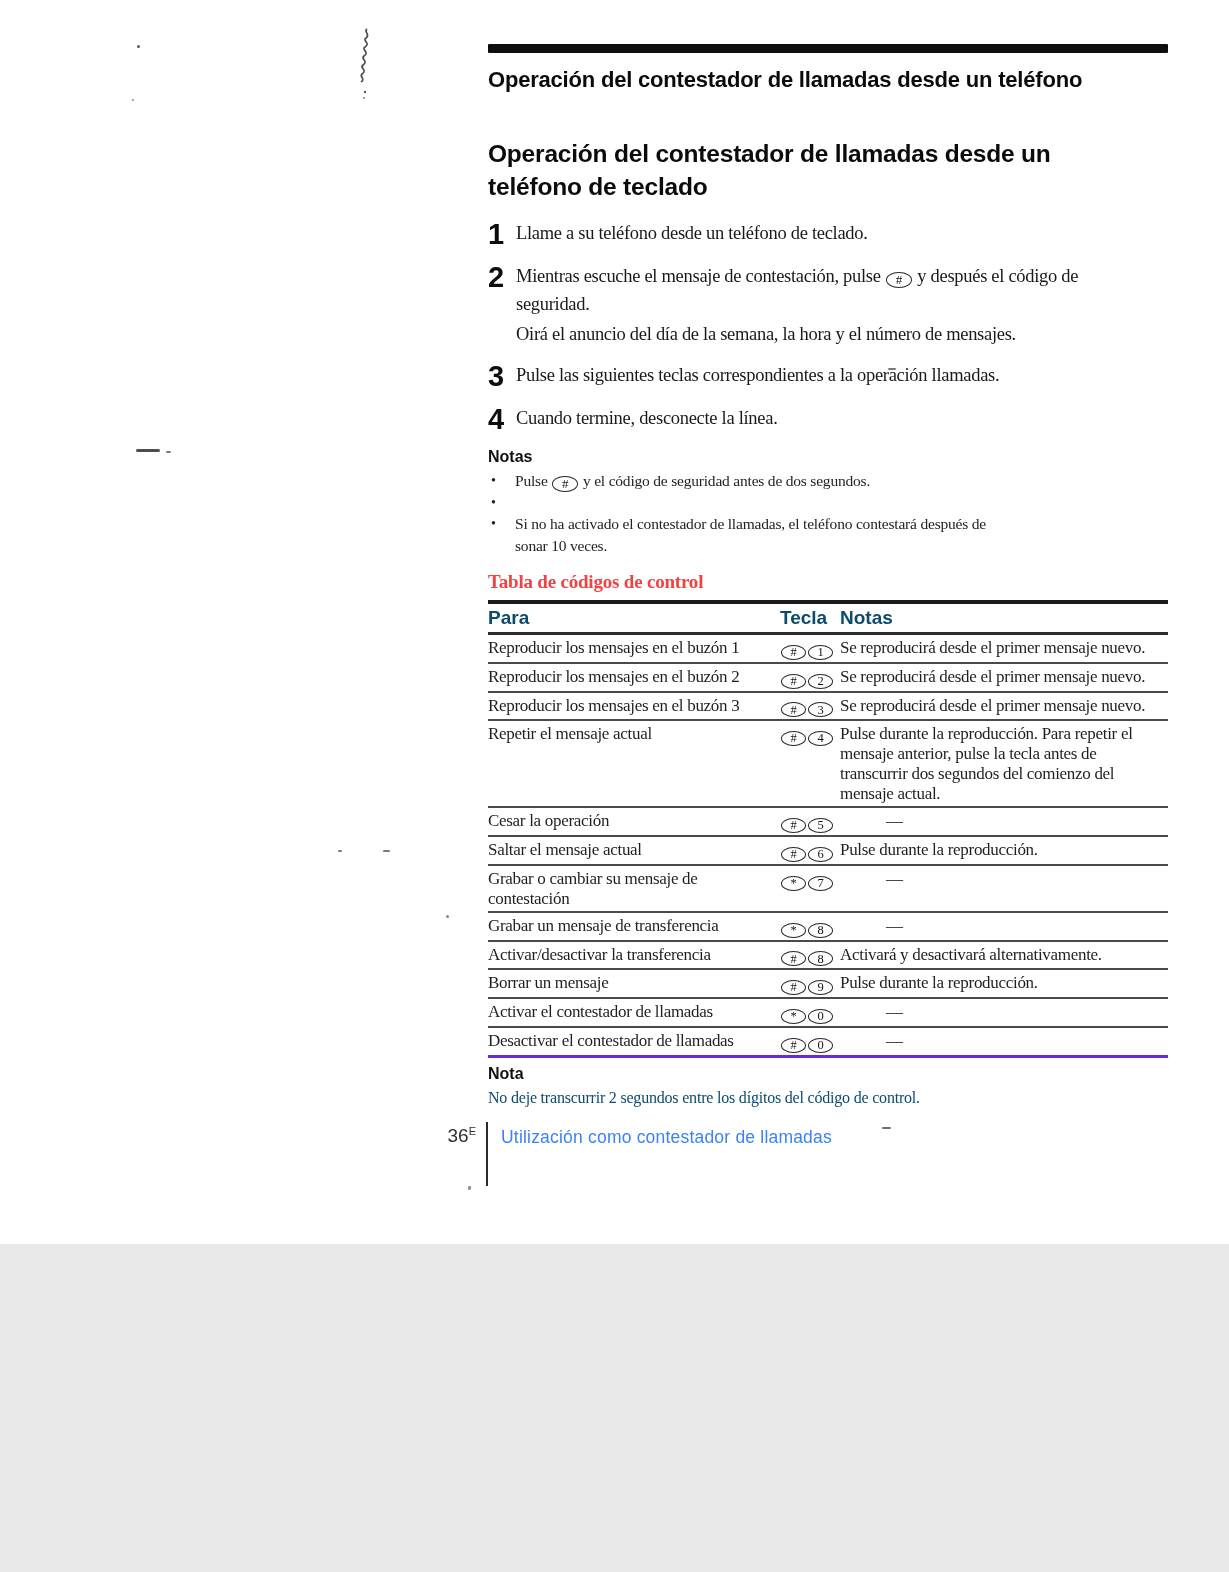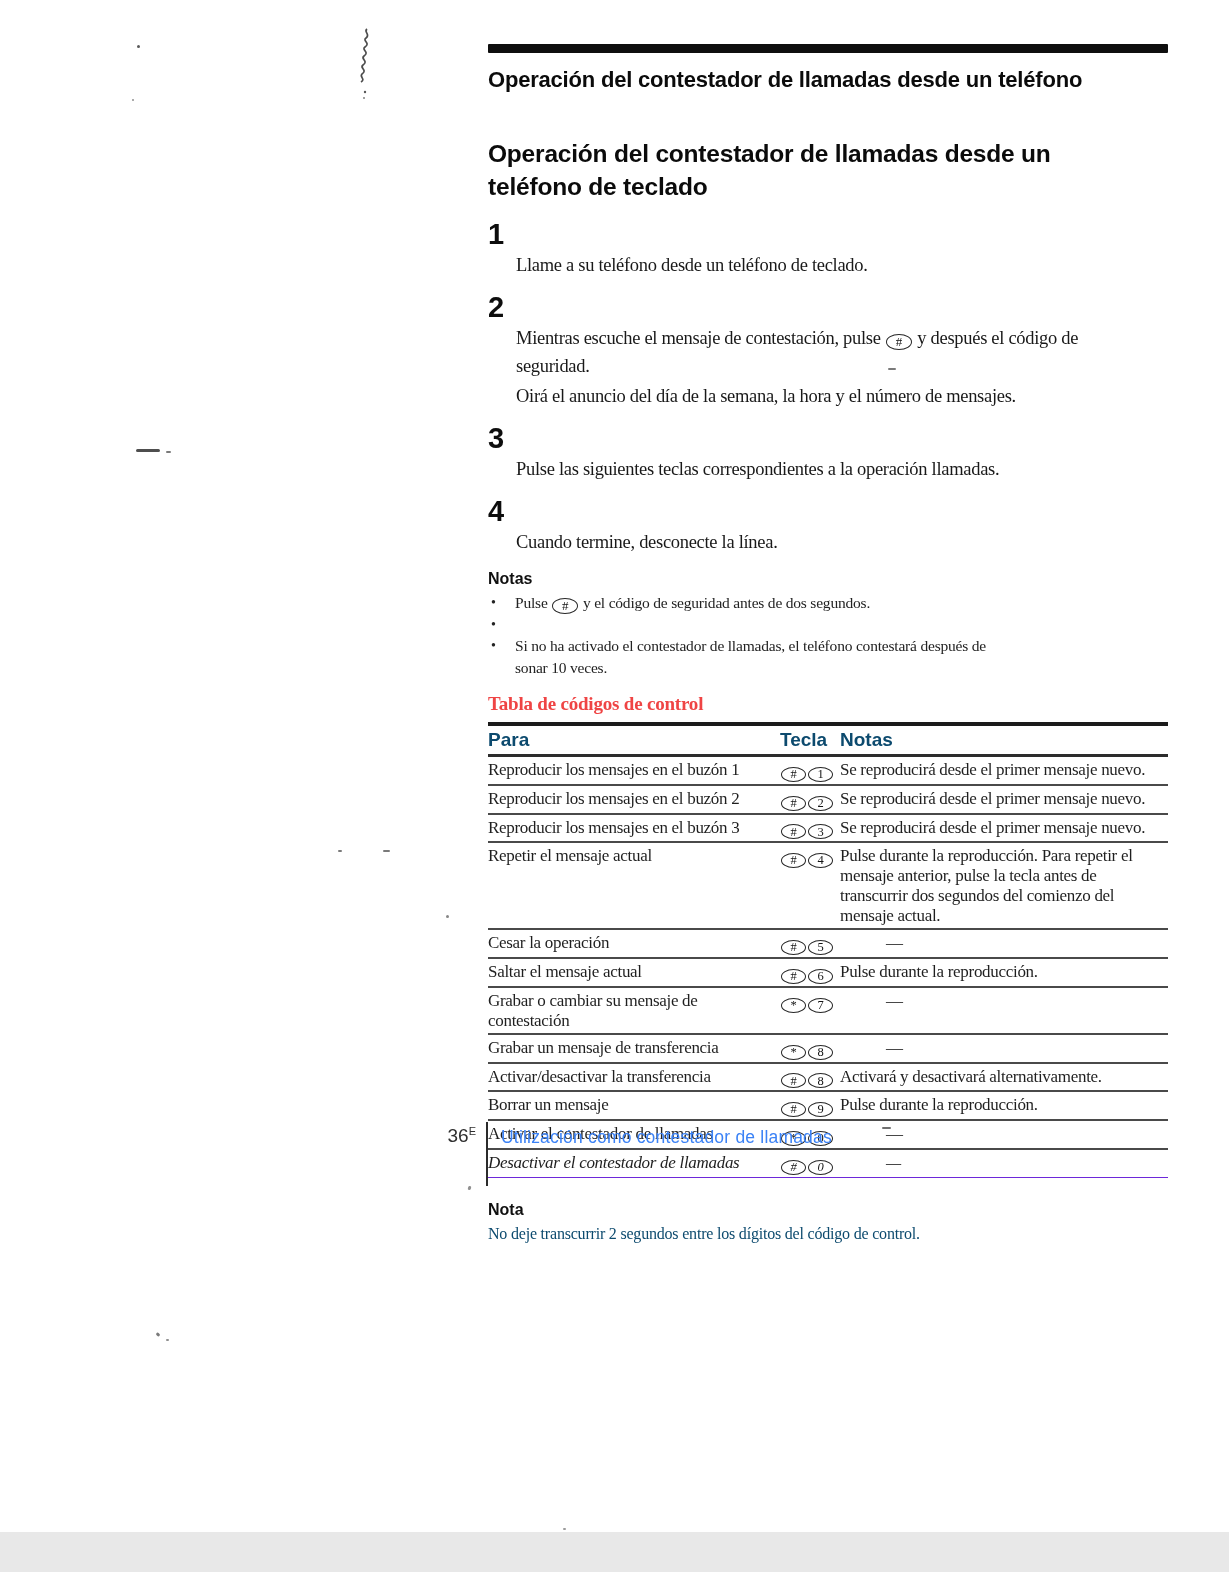--- a/index.html
+++ b/index.html
@@ -1,38 +1,38 @@
 <!DOCTYPE html>
 <html><head>
 <meta charset="utf-8">
 <style>
   html,body { margin:0; padding:0; background:#e8e8e8; }
   .page {
-    position:relative; width:1229px; height:1532px; margin:0 auto;
+    position:relative; width:1229px; height:1244px; margin:0 auto;
     background:#ffffff; overflow:hidden;
     font-family:"Liberation Serif", serif; color:#1a1a1a;
   }
   .content { position:absolute; left:488px; top:44px; width:680px; }
 
   .topbar { height:9px; background:#0e0e0e; margin-bottom:12px; border-radius:1px; }
 
   .h-cont, .h-main {
     font-family:"Liberation Sans", sans-serif; font-weight:700; color:#0b0b0b;
     letter-spacing:-0.2px;
   }
   .h-cont { font-size:22px; line-height:30px; }
   .h-main { font-size:24.5px; line-height:33px; margin-top:42px; }
 
   .steps { margin-top:16px; }
   .step { display:flex; margin-bottom:13px; }
   .step-num {
     flex:0 0 28px; width:28px; font-family:"Liberation Sans", sans-serif;
     font-weight:700; font-size:29px; line-height:30px; color:#0d0d0d;
   }
-  .step-body { font-size:18.5px; line-height:28px; color:#191919; letter-spacing:-0.3px;margin-top:32px; }
+  .step-body { font-size:18.5px; line-height:28px; color:#191919; letter-spacing:-0.3px; }
   .step-para + .step-para { margin-top:2px; }
 
   .ln { white-space:nowrap; }
 
   .notes { margin-top:8px; }
   .notes-h, .fn-h {
     font-family:"Liberation Sans", sans-serif; font-weight:700;
     font-size:16px; line-height:20px; color:#101010; margin-bottom:3px;
   }
   .note-item { display:flex; font-size:15.5px; line-height:21.5px; color:#232323; letter-spacing:-0.2px; }
@@ -47,34 +47,34 @@
   .thead {
     display:grid; grid-template-columns:292px 60px 1fr;
     font-family:"Liberation Sans", sans-serif; font-weight:700; font-size:19px; line-height:22px;
     color:#0c4a6e; padding:3px 0; border-bottom:3px solid #2c2c2c;
   }
   .trow {
     display:grid; grid-template-columns:292px 60px 1fr;
     font-size:17px; line-height:20px; color:#1f1f1f; letter-spacing:-0.3px;
     padding:3px 0 2px; border-bottom:2.5px solid #4a4a4a;
   }
-  .trow:last-child { border-bottom:1px solid #6d28d9;font-style:italic; }
+  .trow:last-child { border-bottom:3px solid #6d28d9; }
   .cell-key { padding-top:1px; }
   .cell-nota.dash .ln { padding-left:46px; }
 
   .kcap {
     display:inline-flex; align-items:center; justify-content:center;
     width:25px; height:15px; border:1.8px solid #262626; border-radius:50%;
     font-family:"Liberation Serif", serif; font-size:12.5px; line-height:1;
     letter-spacing:0; margin:0 1px; vertical-align:-2px; color:#141414;
     box-sizing:border-box;
   }
   .step-body .kcap, .note-item .kcap { width:26px; height:16px; font-size:13px; }
 
-  .footnote { margin-top:22px; }
+  .footnote { margin-top:6px; }
   .fn-text { font-size:16px; line-height:22px; color:#0c4a6e; letter-spacing:-0.2px; margin-top:2px; }
 
   .footer { position:absolute; left:430px; top:1122px; display:flex; font-family:"Liberation Sans", sans-serif; color:#2f2f2f; }
   .page-num { width:46px; text-align:right; font-size:19px; padding-top:3px; letter-spacing:0; }
   .page-num sup { font-size:11px; }
   .f-bar { width:2px; background:#2b2b2b; height:64px; margin:0 13px 0 10px; }
   .f-text { font-size:17.5px; padding-top:5px; letter-spacing:0.2px; color:#3b82f6; }
 
   .art { position:absolute; background:#222; border-radius:2px; }
   .scribble { position:absolute; left:358px; top:26px; }

